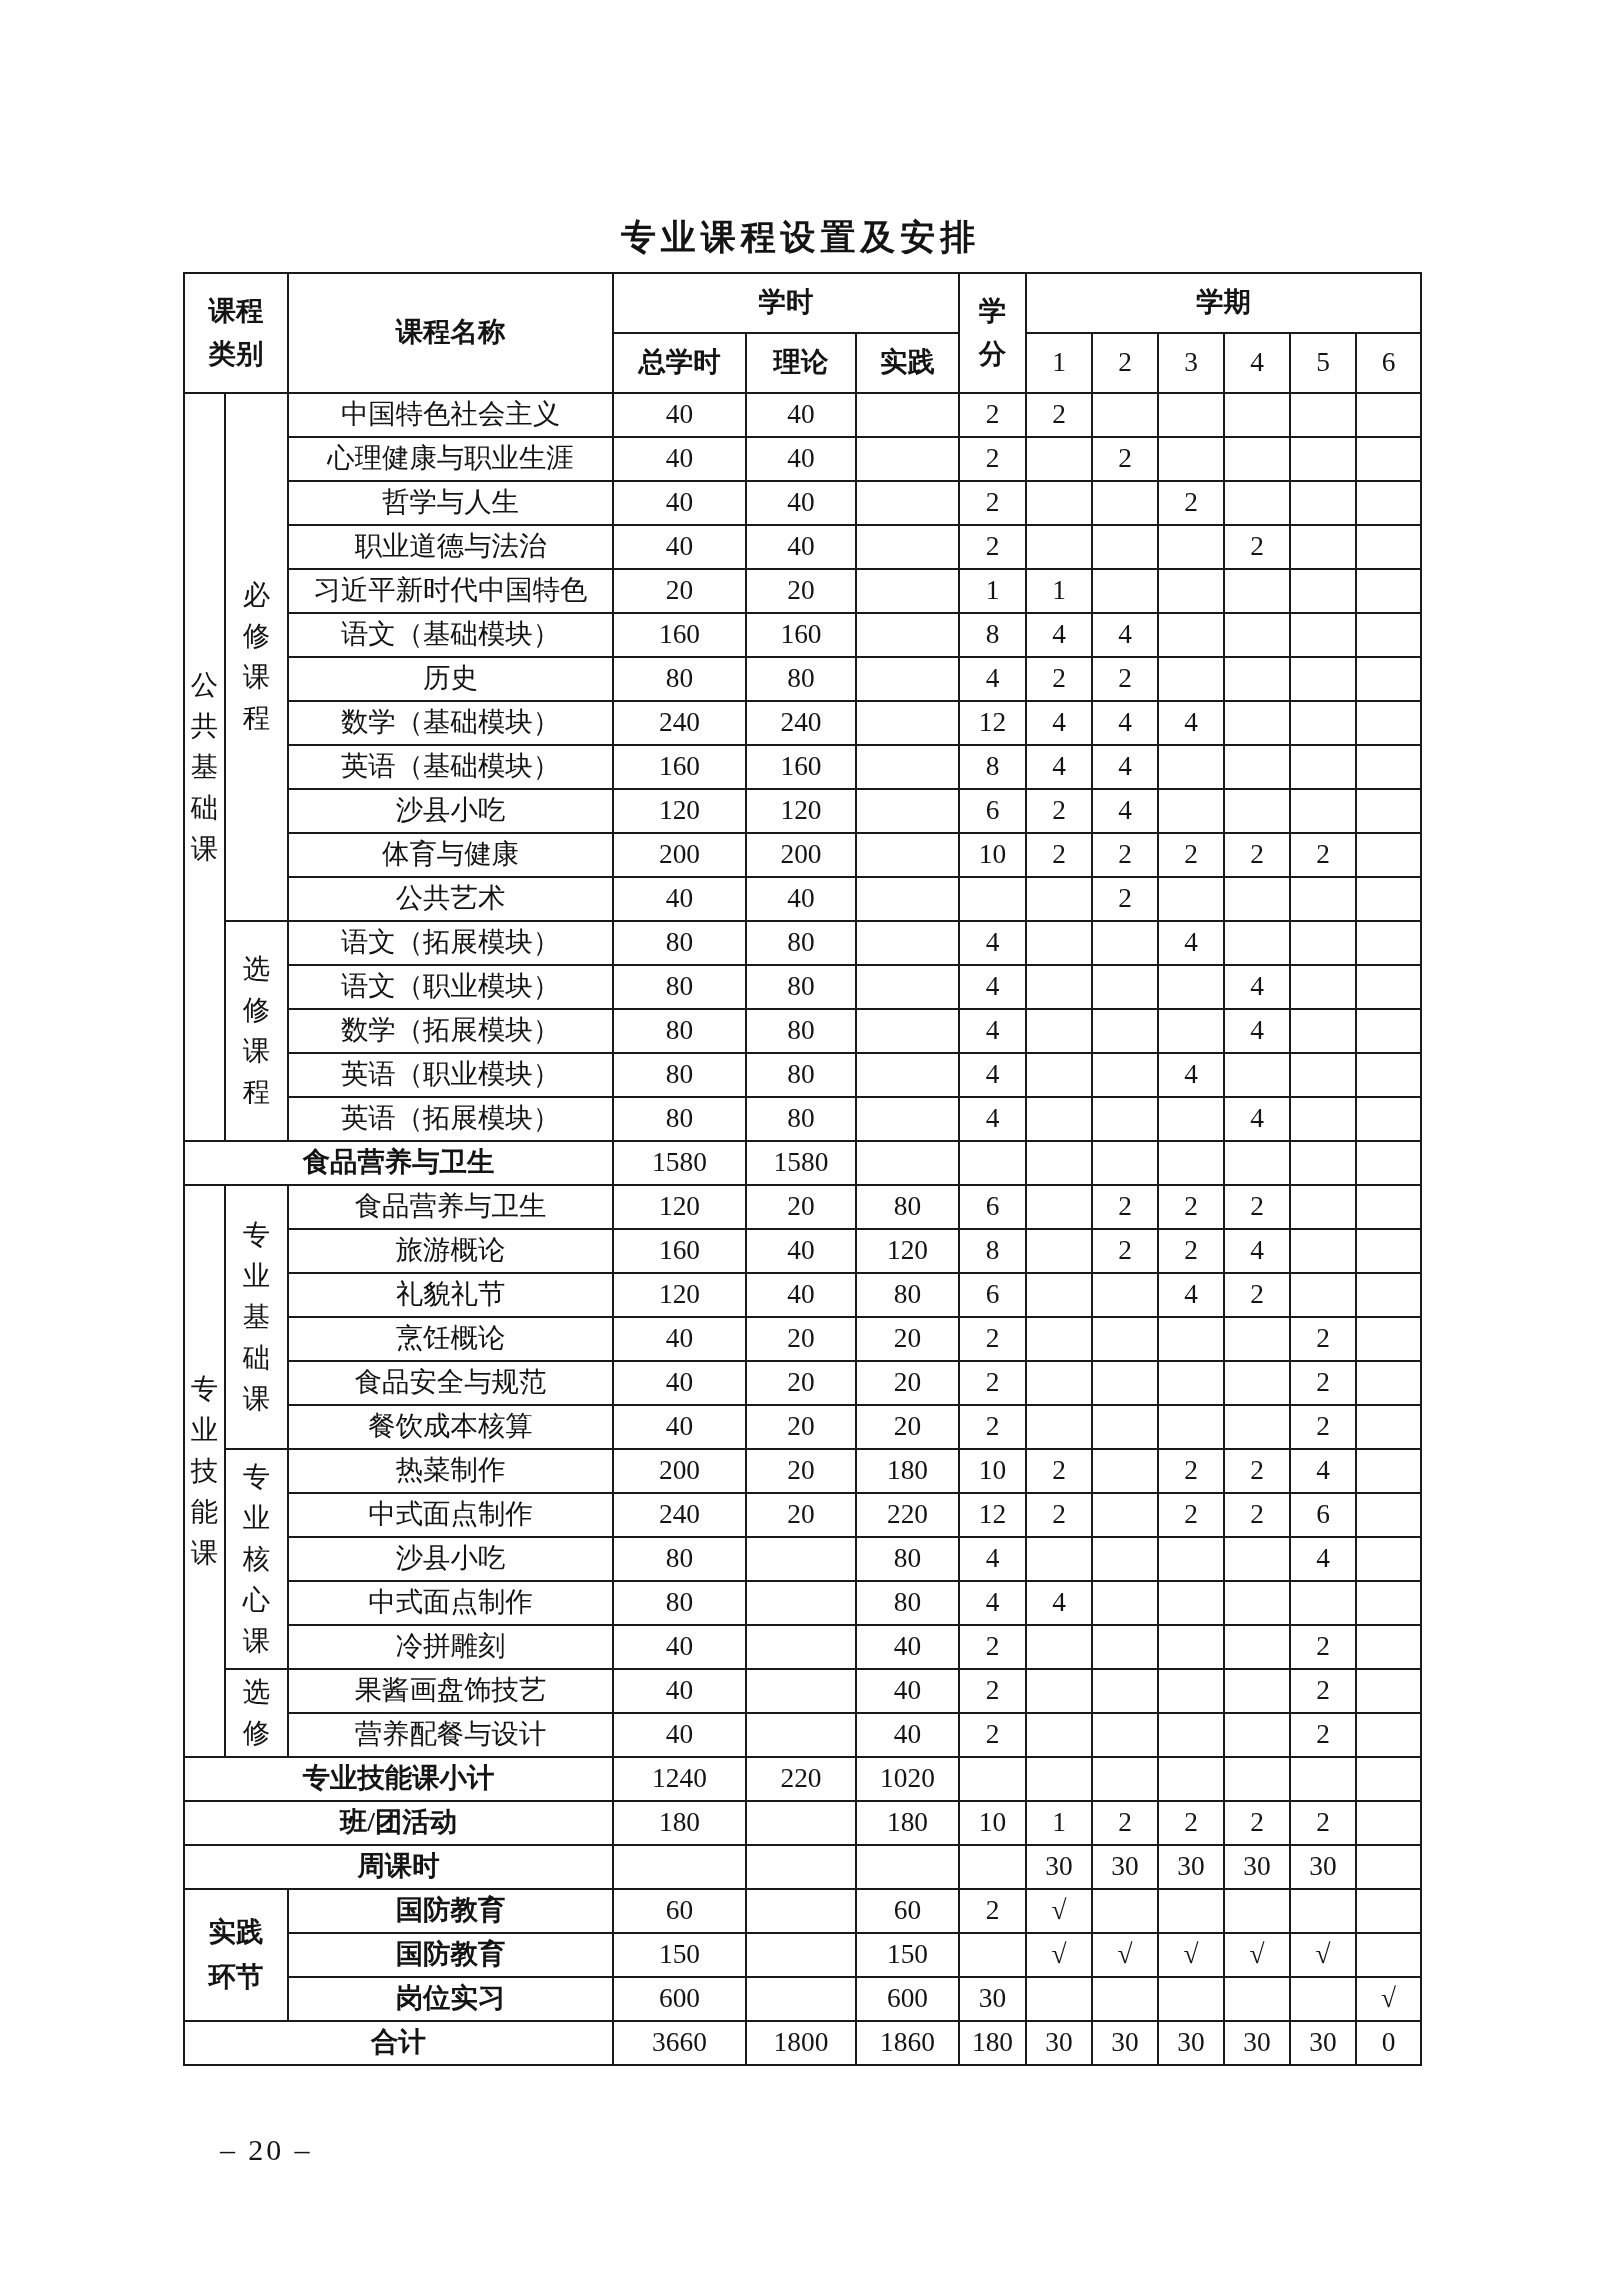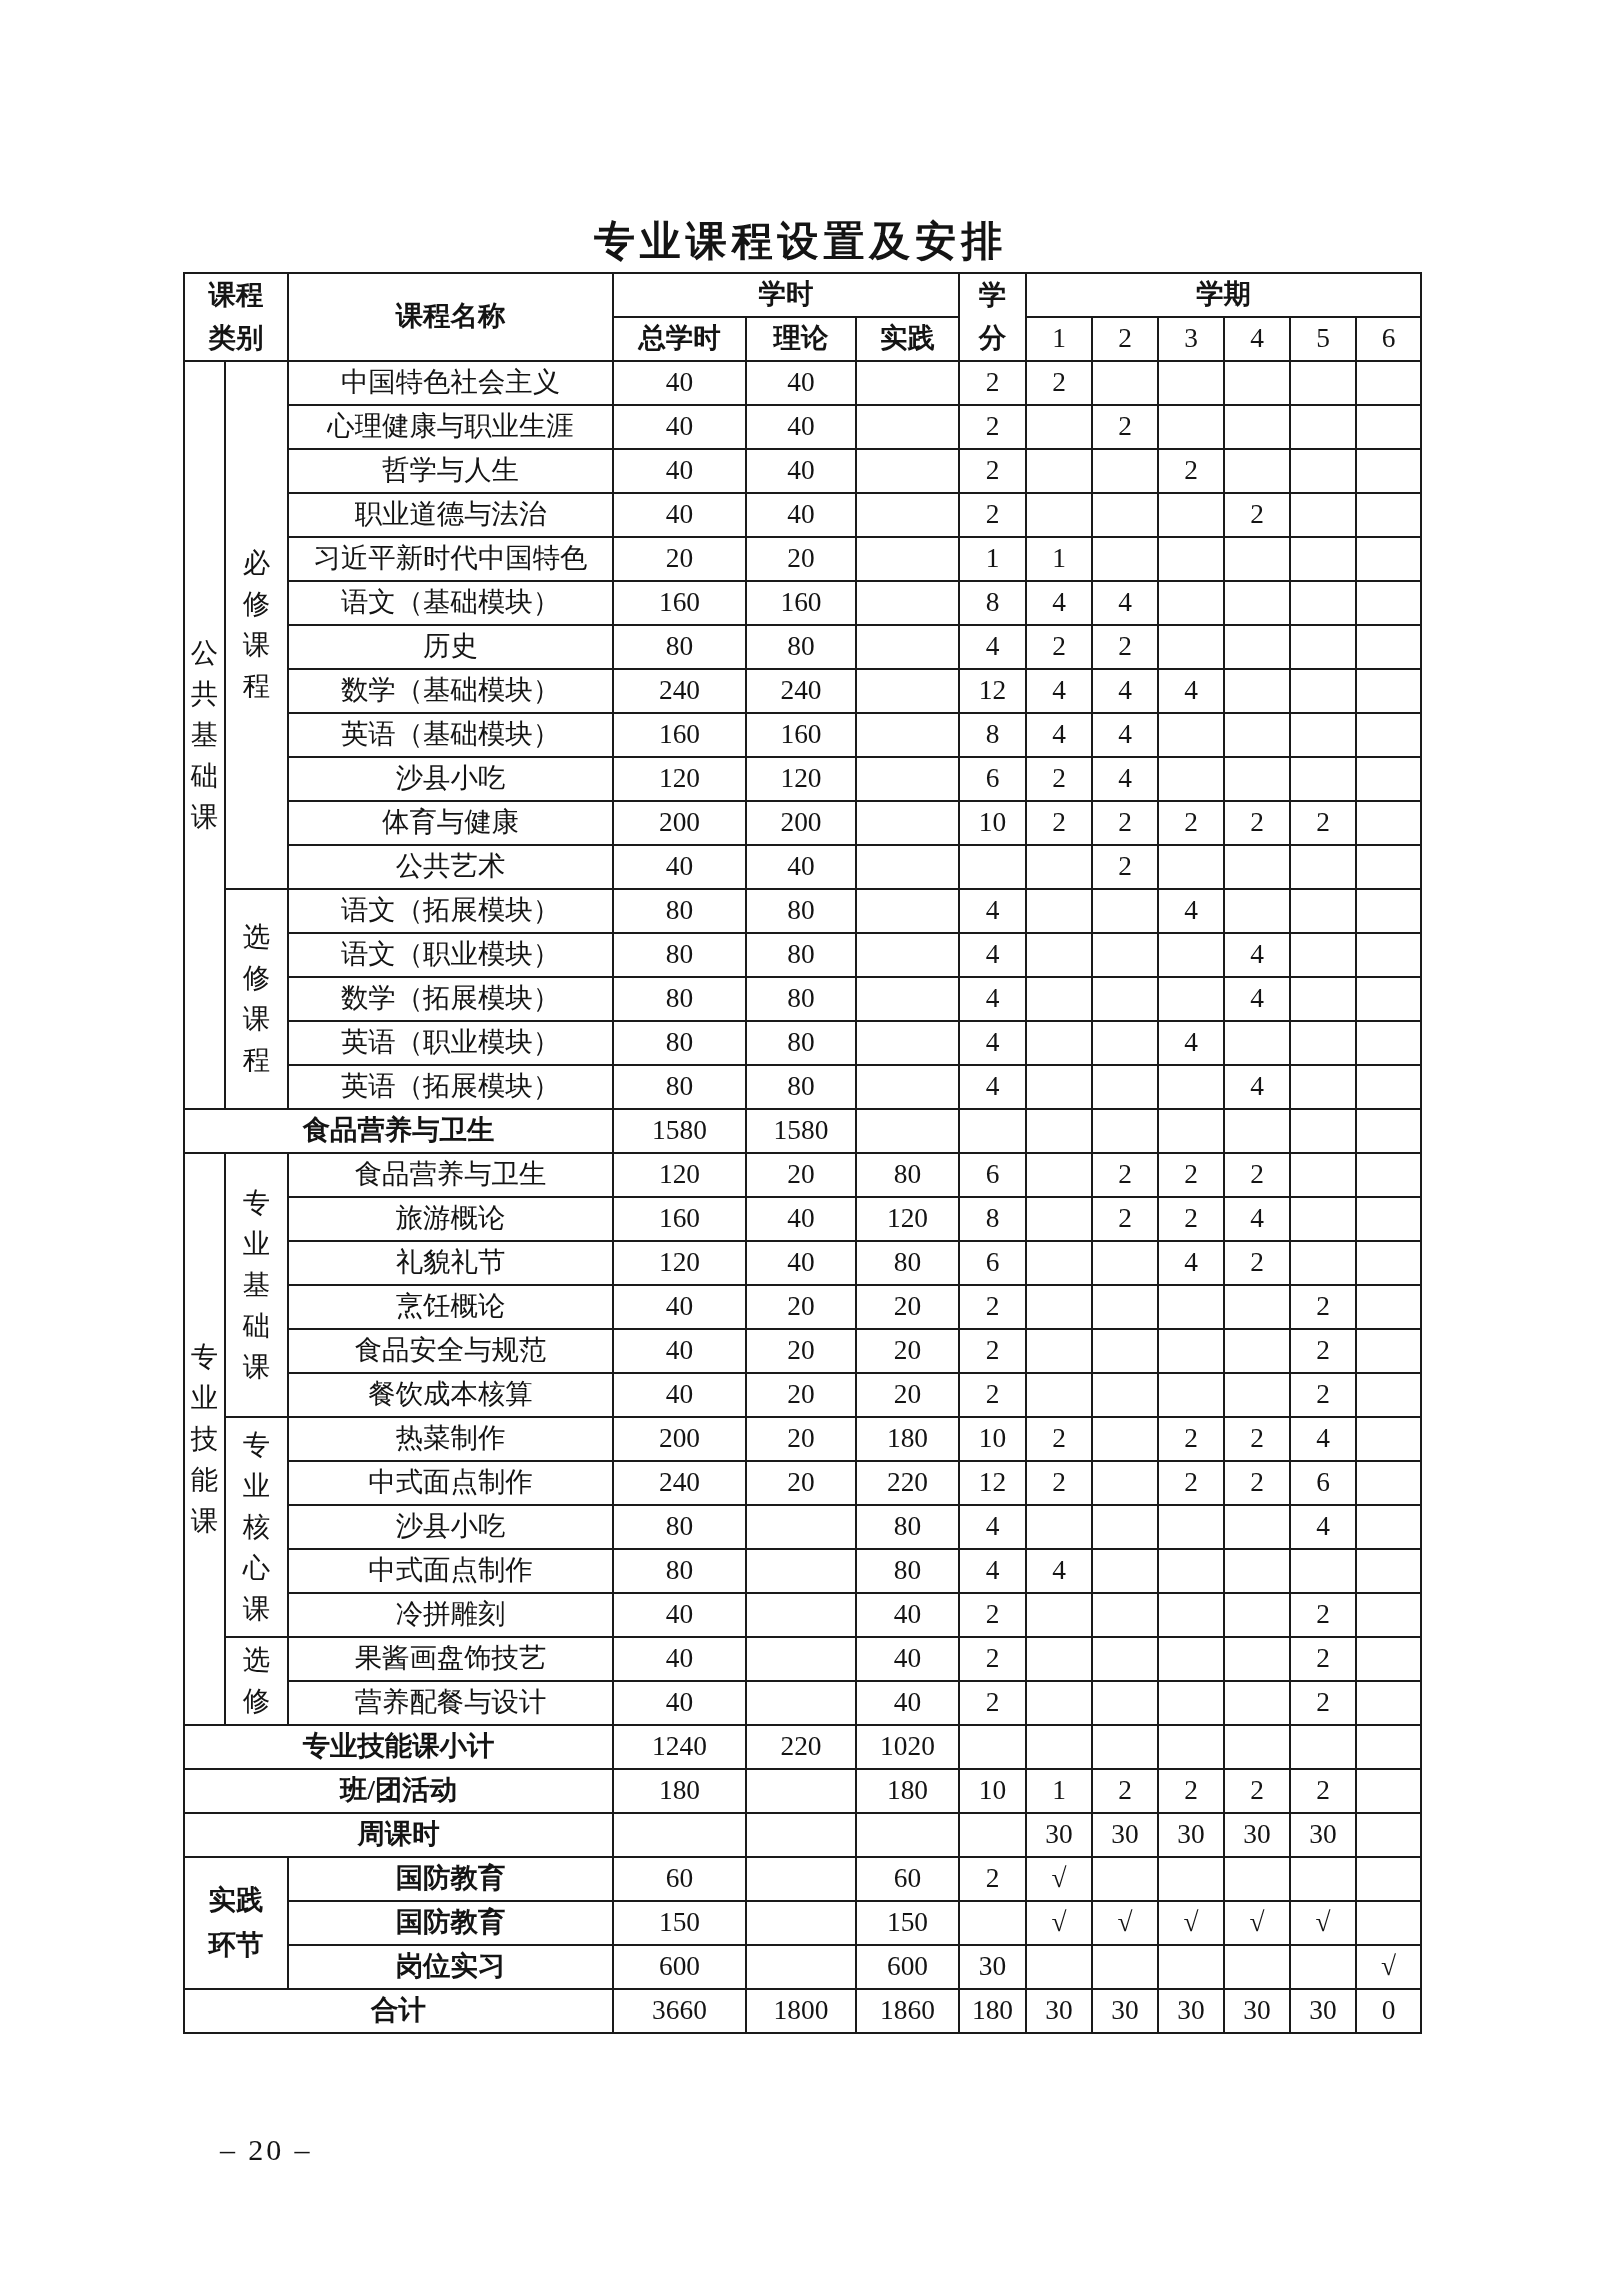--- a/index.html
+++ b/index.html
@@ -2,34 +2,34 @@
 <html><head>
 <meta charset="utf-8">
 <style>
   html,body{margin:0;padding:0;}
   body{
     width:1621px;height:2293px;position:relative;background:#ffffff;color:#141414;
     font-family:"Liberation Serif","DejaVu Serif",serif;
   }
   .page-title{
     position:absolute;left:183px;top:214px;width:1235px;
-    text-align:center;font-size:41px;font-weight:700;letter-spacing:4.9px;white-space:nowrap;
+    text-align:center;font-size:35px;font-weight:700;letter-spacing:4.9px;white-space:nowrap;
   }
   .sched-table{
     position:absolute;left:183px;top:272px;
     border-collapse:collapse;table-layout:fixed;width:1235px;
     border:2.9px solid #1a1a1a;
   }
   .sched-table td{
     border:2px solid #1a1a1a;text-align:center;vertical-align:middle;
     height:42px;padding:0;font-size:27.4px;line-height:1.15;overflow:hidden;
   }
   .b{font-weight:700;}
   .wrap68{width:67px;margin:0 auto;line-height:43px;}
-  .wrap34{width:33px;margin:0 auto;line-height:43px;}
+  .wrap34{width:33px;margin:16px auto;line-height:43px;}
   .wrap64{width:63px;margin:0 auto;line-height:45px;font-family:Liberation Serif, serif;}
   .vchars{display:inline-block;}
   .vchars span{display:block;line-height:41px;}
   .page-number{
     position:absolute;left:220px;top:2133px;font-size:30px;letter-spacing:2.9px;white-space:nowrap;
   }
 </style>
 </head>
 <body>
 

